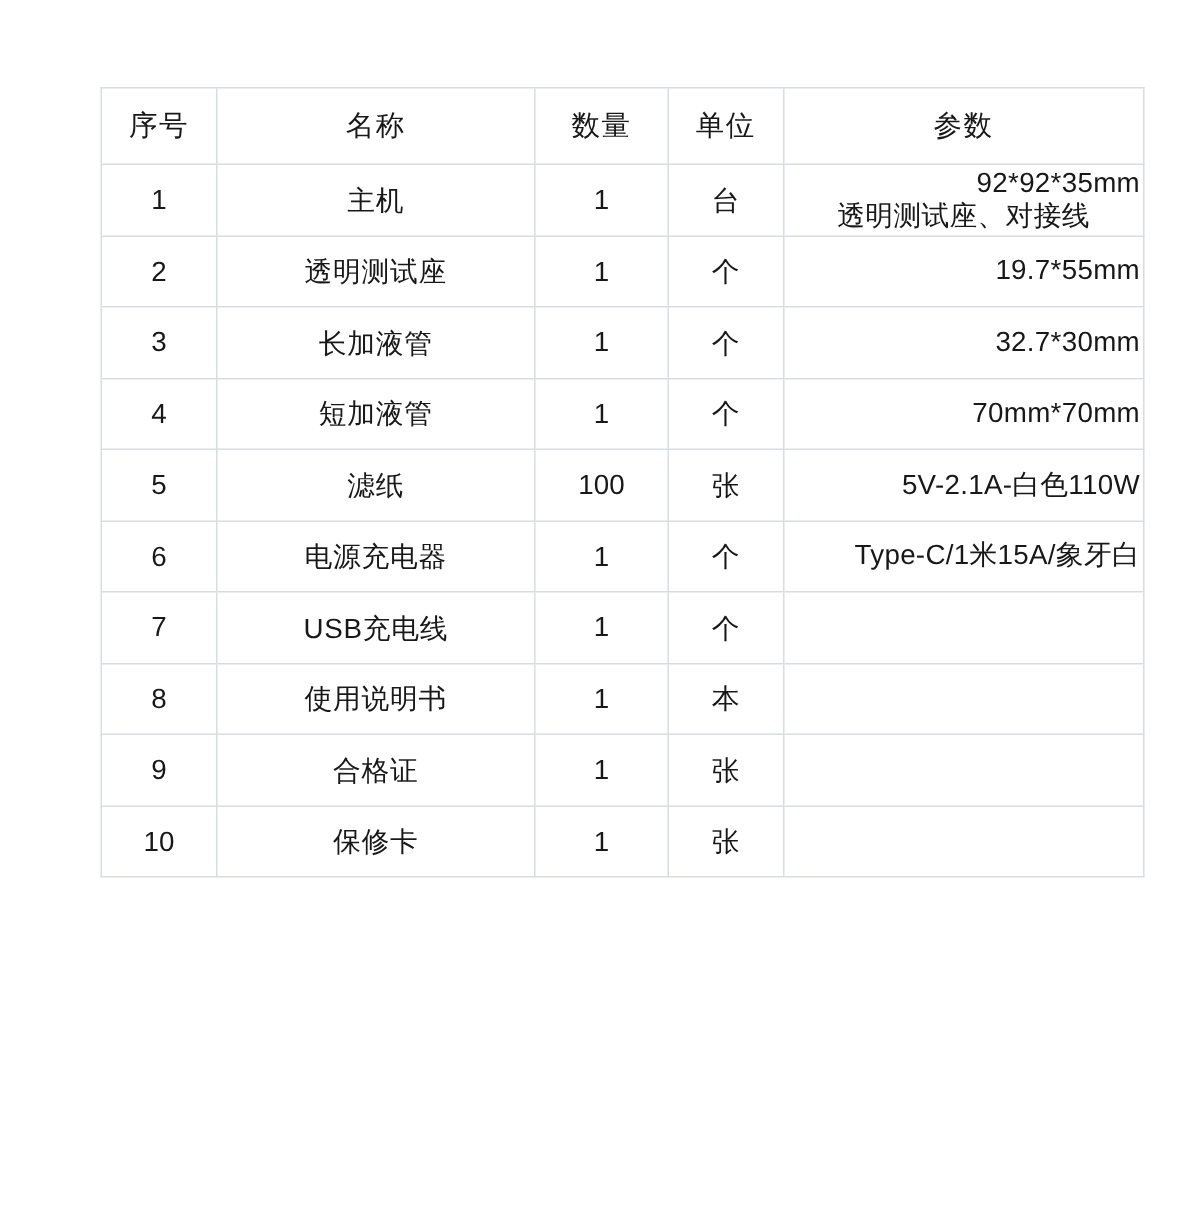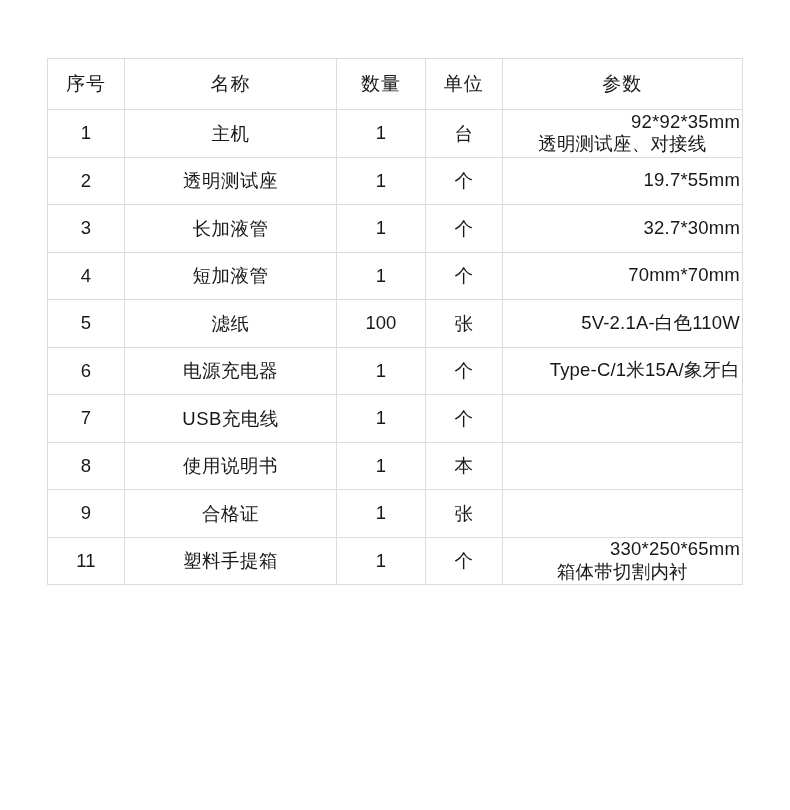--- a/index.html
+++ b/index.html
@@ -11,20 +11,21 @@
     height: 810px;
     background: #ffffff;
     font-family: "Liberation Sans", "DejaVu Sans", sans-serif;
     color: #1a1a1a;
     overflow: hidden;
   }
   .page {
     position: relative;
     width: 730px;
     height: 810px;
+    margin-left: 20px;
   }
   .table-wrap {
     position: absolute;
     left: 47px;
     top: 58px;
     width: 696px;
   }
   table.parts-table {
     border-collapse: collapse;
     table-layout: fixed;
@@ -174,25 +175,25 @@
           <td class="idx">9</td>
           <td class="name">合格证</td>
           <td class="qty">1</td>
           <td class="unit">张</td>
           <td class="spec">
             <span class="l1"></span>
             <span class="l2"></span>
           </td>
         </tr>
         <tr>
-          <td class="idx">11</td>
-          <td class="name">塑料手提箱</td>
+          <td class="idx">10</td>
+          <td class="name">保修卡</td>
           <td class="qty">1</td>
-          <td class="unit">个</td>
+          <td class="unit">张</td>
           <td class="spec">
-            <span class="l1">330*250*65mm</span>
-            <span class="l2">箱体带切割内衬</span>
+            <span class="l1"></span>
+            <span class="l2"></span>
           </td>
         </tr>
       </tbody>
     </table>
   </div>
 </div>
 
 </body></html>

